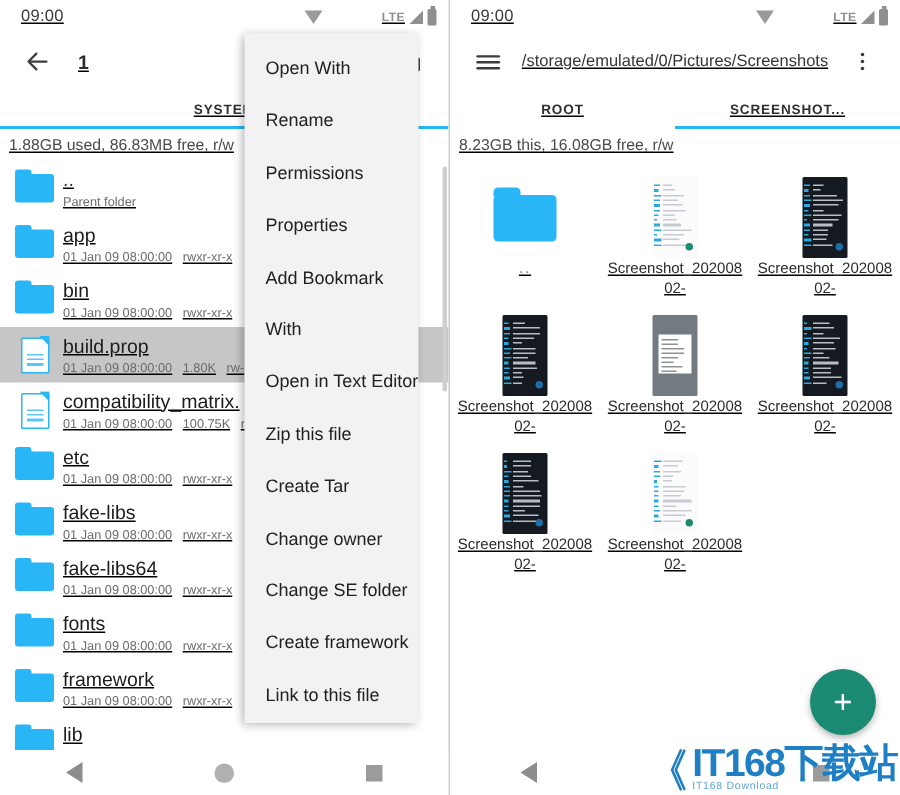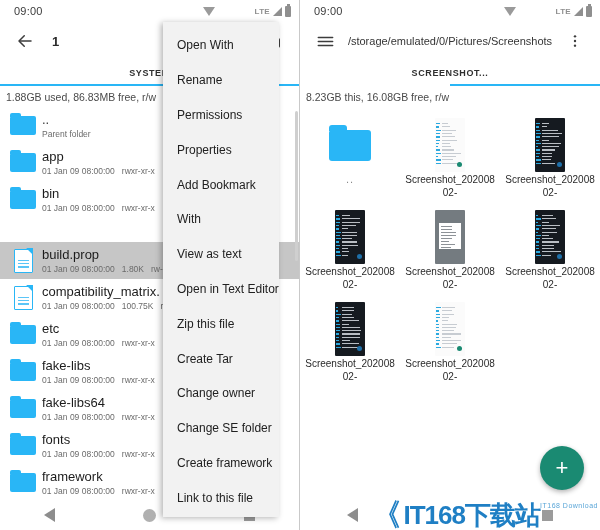--- a/index.html
+++ b/index.html
@@ -7,20 +7,21 @@
     width: 600px; height: 530px;
     font-family: "Liberation Sans", sans-serif;
     background: #ffffff;
     overflow: hidden;
   }
   .screen {
     position: relative;
     width: 600px; height: 530px;
     display: flex;
     background: #fff;
+    text-decoration: underline;
   }
   .panel {
     position: relative;
     width: 300px; height: 530px;
     background: #ffffff;
     overflow: hidden;
   }
   .panel-left { border-right: 1px solid #c9c9c9; }
 
   
@@ -114,21 +115,21 @@
     background: #fff;
   }
 
   
   .filelist { position: relative; }
   .row {
     display: flex; align-items: center;
     height: 37px;
     padding: 0 4px;
   }
-  .row.selected { background: #c6c6c6; margin-top: 24px; }
+  .row.selected { background: #c6c6c6; }
   .row-icon { width: 38px; flex: 0 0 38px; display: flex; align-items: center; justify-content: center; }
   .folder-ic {
     width: 26px; height: 19px;
     background: #29b6f6;
     border-radius: 2px;
     position: relative;
   }
   .folder-ic::before {
     content: ""; position: absolute;
     top: -3.5px; left: 0;
@@ -305,21 +306,21 @@
   }
   .wm-mark {
     color: #1f7fc4;
     font-size: 30px;
     line-height: 26px;
     font-weight: 700;
     margin-right: 1px;
     transform: scaleX(.8);
   }
   .wm-text {
-    display: flex; align-items: flex-start;
+    display: flex; flex-direction: column; align-items: flex-start;
   }
   .wm-main {
     font-size: 26px; line-height: 26px; font-weight: 700;
     color: #1f7fc4;
     letter-spacing: -1px;
   }
   .wm-sub {
     font-size: 7px; color: #5aa6d8; letter-spacing: .5px;
   }
 </style>
@@ -521,21 +522,20 @@
         <div class="scrollbar" style="top: 4px; height: 150px;"></div>
       </div>
 
     <div class="ctx-menu">
         <div class="ctx-item">Open With</div>
         <div class="ctx-item">Rename</div>
         <div class="ctx-item">Permissions</div>
         <div class="ctx-item">Properties</div>
         <div class="ctx-item">Add Bookmark</div>
         <div class="ctx-item">With</div>
-        <div class="ctx-item">View as text</div>
         <div class="ctx-item">Open in Text Editor</div>
         <div class="ctx-item">Zip this file</div>
         <div class="ctx-item">Create Tar</div>
         <div class="ctx-item">Change owner</div>
         <div class="ctx-item">Change SE folder</div>
         <div class="ctx-item">Create framework</div>
         <div class="ctx-item">Link to this file</div>
       </div>
 
     <div class="navbar">
@@ -569,20 +569,21 @@
       <div class="tb-icon">
         <svg width="16" height="16" viewBox="0 0 24 24" fill="#3c3c3c">
             <circle cx="12" cy="5" r="1.8"></circle>
             <circle cx="12" cy="12" r="1.8"></circle>
             <circle cx="12" cy="19" r="1.8"></circle>
           </svg>
       </div>
     </div>
 
     <div class="tabs tabs-right">
+      <div class="tab">ROOT</div>
       <div class="tab">SCREENSHOT...</div>
       <div class="tab-underline"></div>
     </div>
 
     <div class="storage">8.23GB this, 16.08GB free, r/w</div>
 
     <div class="grid">
         <div class="cell">
           <div class="thumb-wrap">
             <div class="grid-folder"></div>

